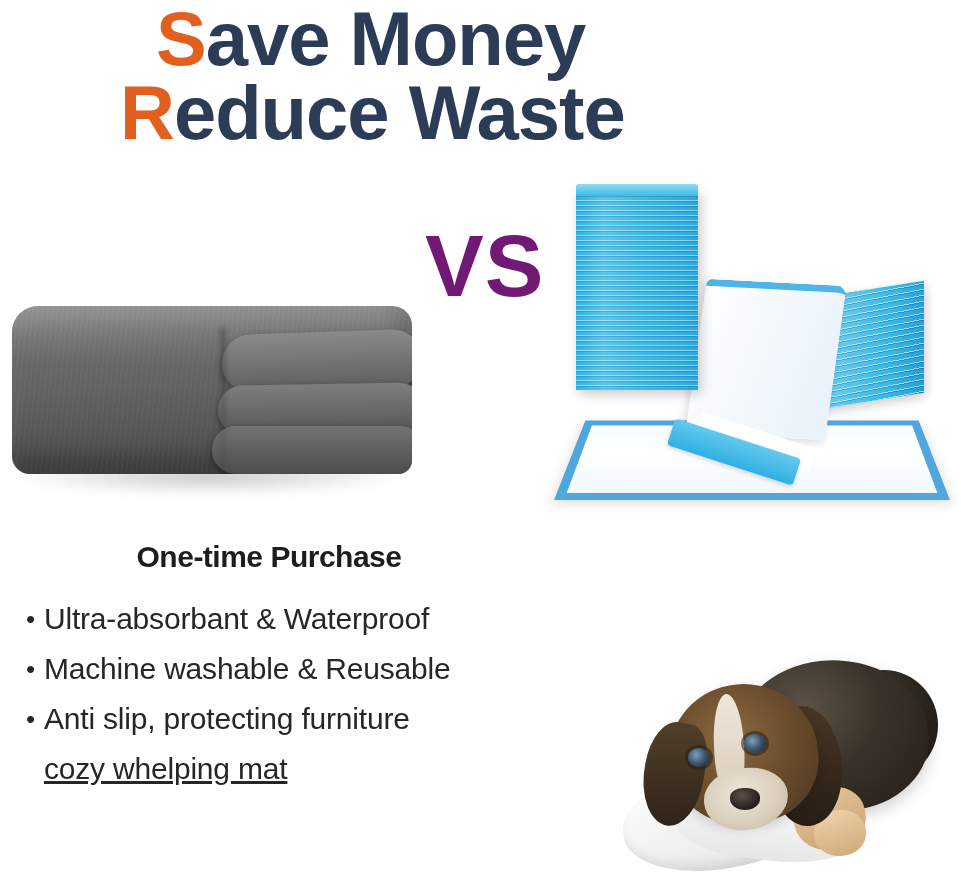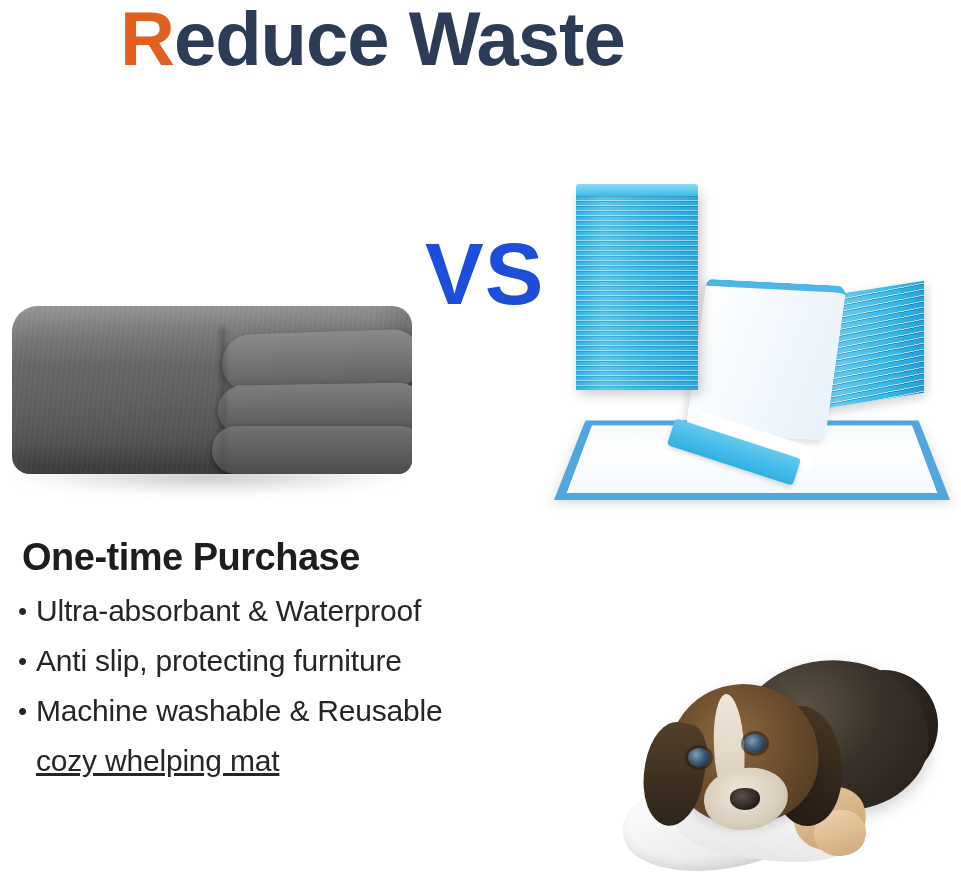--- a/index.html
+++ b/index.html
@@ -22,21 +22,21 @@
     white-space:nowrap;
   }
   .hl-line-1{padding-left:156px;}
   .hl-line-2{padding-left:120px;}
   .hl-accent{color:#e2601f;}
 
   
   .vs{
     position:absolute;left:425px;top:222px;
     font-size:88px;font-weight:700;letter-spacing:1px;
-    color:#1d4ed8;line-height:88px;margin-top:8px;
+    color:#701a75;line-height:88px;
   }
 
   
   .blanket-wrap{position:absolute;left:4px;top:292px;width:420px;height:215px;}
   .blanket-shadow{
     position:absolute;left:14px;top:168px;width:380px;height:34px;border-radius:50%;
     background:radial-gradient(ellipse at 50% 50%, rgba(120,120,120,.40) 0%, rgba(150,150,150,.18) 48%, rgba(255,255,255,0) 76%);
     filter:blur(5px);
   }
   .blanket-body{
@@ -135,25 +135,25 @@
   .pad-flap-white{
     position:absolute;left:148px;top:244px;width:120px;height:22px;
     background:#fff;transform:rotate(18deg);
   }
 
   
   .col{position:absolute;top:536px;}
   .col-left{left:10px;width:500px;}
   .col-right{left:519px;width:440px;}
   .col-title{
-    font-size:38px;font-weight:700;color:#1d1d1d;letter-spacing:-.5px;
-    line-height:42px;margin:0 0 4px 6px;white-space:nowrap;
+    font-size:30px;font-weight:700;color:#1d1d1d;letter-spacing:-.5px;
+    line-height:42px;margin:0 0 4px 12px;white-space:nowrap;text-align:center;
   }
   .col-left .col-title{padding-left:6px;}
-  .bullets{list-style:none;margin:8px;padding:0;}
+  .bullets{list-style:none;margin:16px;padding:0;}
   .bullets li{
     font-size:30px;line-height:50px;color:#262626;font-weight:400;
     letter-spacing:-.2px;position:relative;padding-left:18px;white-space:nowrap;
   }
   .bullets li::before{
     content:"\2022";position:absolute;left:0;top:0;font-size:26px;color:#262626;
   }
   .bullets li.cont{padding-left:18px;text-decoration:underline;}
   .bullets li.cont::before{content:"";}
 
@@ -241,20 +241,21 @@
     border-radius:48%;
     transform:rotate(-4deg);
   }
 </style>
 </head>
 <body>
 
 <div class="stage">
 
   <div class="headline">
+    <div class="hl-line hl-line-1"><span class="hl-accent">S</span><span>ave Money</span></div>
     <div class="hl-line hl-line-2"><span class="hl-accent">R</span><span>educe Waste</span></div>
   </div>
 
   <div class="vs">VS</div>
 
   <div class="blanket-wrap">
     <div class="blanket-shadow"></div>
     <div class="blanket-body">
       <div class="nap"></div>
       <div class="fold fold-a"></div>
@@ -273,22 +274,22 @@
     <div class="stack-tall"></div>
     <div class="stack-tall-cap"></div>
     <div class="pad-flap-white"></div>
     <div class="pad-flap"></div>
   </div>
 
   <div class="col col-left">
     <h2 class="col-title">One-time Purchase</h2>
     <ul class="bullets">
       <li>Ultra-absorbant &amp; Waterproof</li>
+      <li>Machine washable &amp; Reusable</li>
       <li>Anti slip, protecting furniture</li>
-      <li>Machine washable &amp; Reusable</li>
       <li class="cont">cozy whelping mat</li>
     </ul>
   </div>
 
 
   <div class="puppy">
     <div class="puppy-shred"></div>
     <div class="puppy-rump"></div>
     <div class="puppy-body"></div>
     <div class="puppy-shred2"></div>

